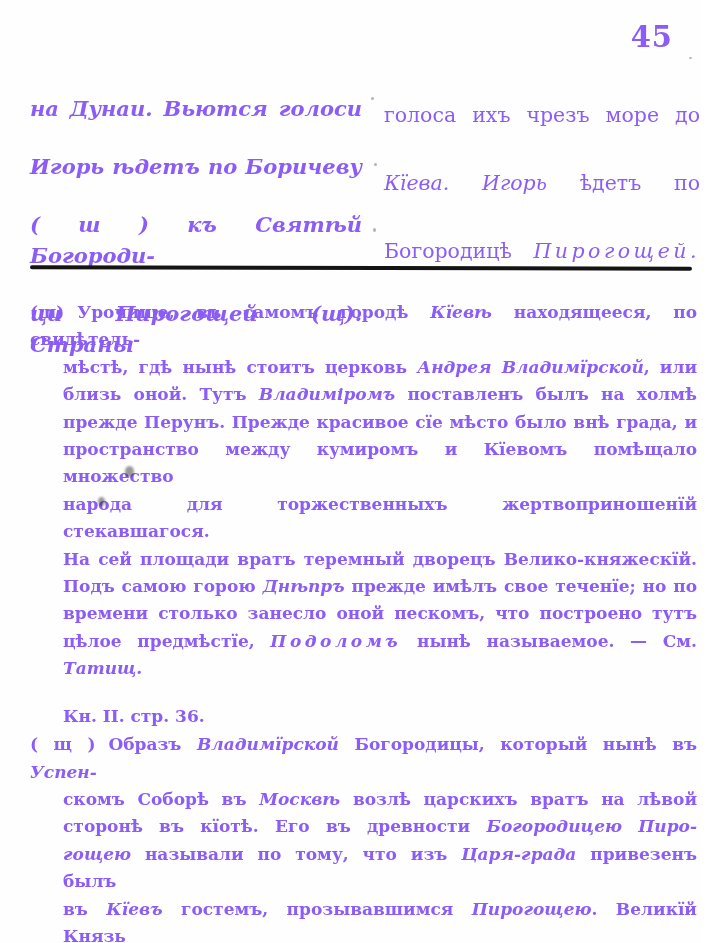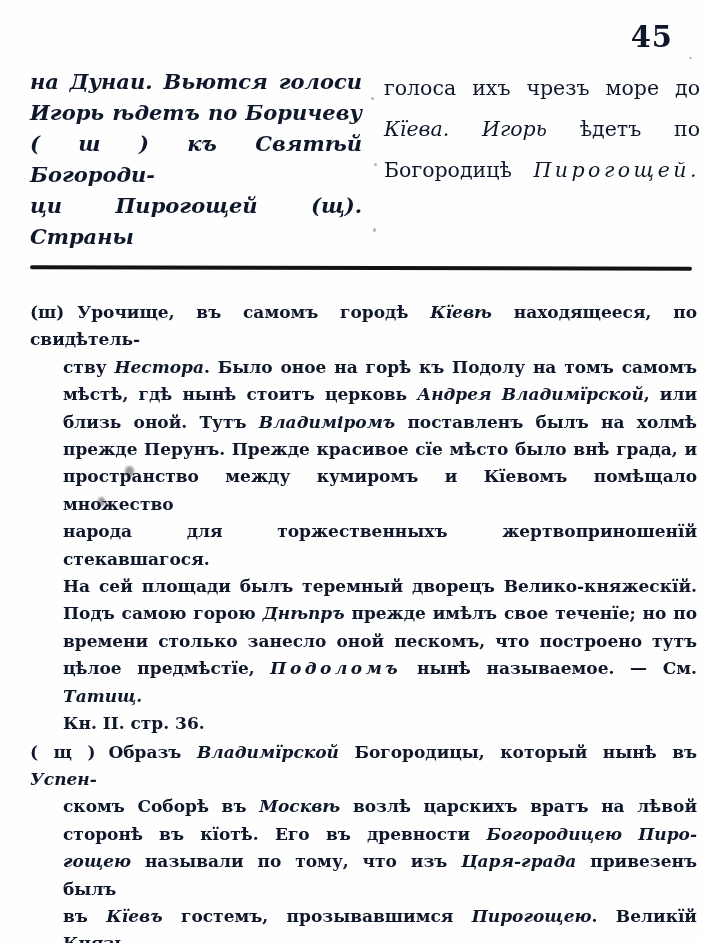--- a/index.html
+++ b/index.html
@@ -6,21 +6,21 @@
     margin: 0;
     padding: 0;
     background: #ffffff;
   }
   .page {
     position: relative;
     width: 701px;
     height: 943px;
     background: #fefefe;
     font-family: "DejaVu Serif", "DejaVu Sans", serif;
-    color: #0f172a;
+    color: #8b5cf6;
     overflow: hidden;
   }
   .page-number {
     position: absolute;
     top: 20px;
     right: 28px;
     font-size: 29px;
     font-weight: bold;
     letter-spacing: 1px;
   }
@@ -45,20 +45,21 @@
     font-weight: normal;
     font-size: 20.5px;
     line-height: 41px;
     padding-top: 2px;
   }
   .tline {
     text-align: justify;
     text-align-last: justify;
     text-justify: inter-word;
     white-space: normal;
+    margin-top: 27px;
   }
   .rule {
     position: absolute;
     top: 266px;
     left: 30px;
     width: 662px;
     height: 4px;
     background: #141414;
     border-radius: 2px;
     transform: rotate(0.12deg);
@@ -73,21 +74,21 @@
     line-height: 27.4px;
   }
   .footnote { padding-left: 33px; }
   .footnote + .footnote { margin-top: 1px; }
   .fn-line {
     text-align: justify;
     text-align-last: justify;
     text-justify: inter-word;
   }
   .fn-line.first { margin-left: -33px; }
-  .fn-line.last { text-align-last: left; }
+  .fn-line.last { text-align-last: left; margin-top: 20px; }
   .fn-marker { margin-right: 13px; }
   i { font-style: italic; }
   i.sp { letter-spacing: 3.5px; }
   .speck {
     position: absolute;
     background: rgba(40, 40, 40, 0.35);
     border-radius: 50%;
   }
   .smudge {
     position: absolute;
@@ -115,27 +116,26 @@
         <div class="tline"><i>Кїева.</i> <i>Игорь</i> ѣдетъ по</div>
         <div class="tline">Богородицѣ <i class="sp">Пирогощей.</i></div>
       </div>
   </div>
 
   <div class="rule"></div>
 
   <div class="footnotes" id="footnotes">
       <div class="footnote">
         <div class="fn-line first"><span class="fn-marker">(ш)</span>Урочище, въ самомъ городѣ <i>Кїевѣ</i> находящееся, по свидѣтель-</div>
-        <div class="fn-line">ству <i>Нестора</i>. Было оное на горѣ къ Подолу на томъ самомъ</div>
         <div class="fn-line">мѣстѣ, гдѣ нынѣ стоитъ церковь <i>Андрея Владимїрской</i>, или</div>
         <div class="fn-line">близь оной. Тутъ <i>Владиміромъ</i> поставленъ былъ на холмѣ</div>
         <div class="fn-line">прежде Перунъ. Прежде красивое сїе мѣсто было внѣ града, и</div>
         <div class="fn-line">пространство между кумиромъ и Кїевомъ помѣщало множество</div>
         <div class="fn-line">народа для торжественныхъ жертвоприношенїй стекавшагося.</div>
-        <div class="fn-line">На сей площади былъ теремный дворецъ Велико-княжескїй.</div>
+        <div class="fn-line">На сей площади вратъ теремный дворецъ Велико-княжескїй.</div>
         <div class="fn-line">Подъ самою горою <i>Днѣпръ</i> прежде имѣлъ свое теченїе; но по</div>
         <div class="fn-line">времени столько занесло оной пескомъ, что построено тутъ</div>
         <div class="fn-line">цѣлое предмѣстїе, <i class="sp">Подоломъ</i> нынѣ называемое. — См. <i>Татищ.</i></div>
         <div class="fn-line last">Кн. II. стр. 36.</div>
       </div>
       <div class="footnote">
         <div class="fn-line first"><span class="fn-marker">( щ )</span>Образъ <i>Владимїрской</i> Богородицы, который нынѣ въ <i>Успен-</i></div>
         <div class="fn-line">скомъ Соборѣ въ <i>Москвѣ</i> возлѣ царскихъ вратъ на лѣвой</div>
         <div class="fn-line">сторонѣ въ кїотѣ. Его въ древности <i>Богородицею Пиро-</i></div>
         <div class="fn-line"><i>гощею</i> называли по тому, что изъ <i>Царя-града</i> привезенъ былъ</div>

